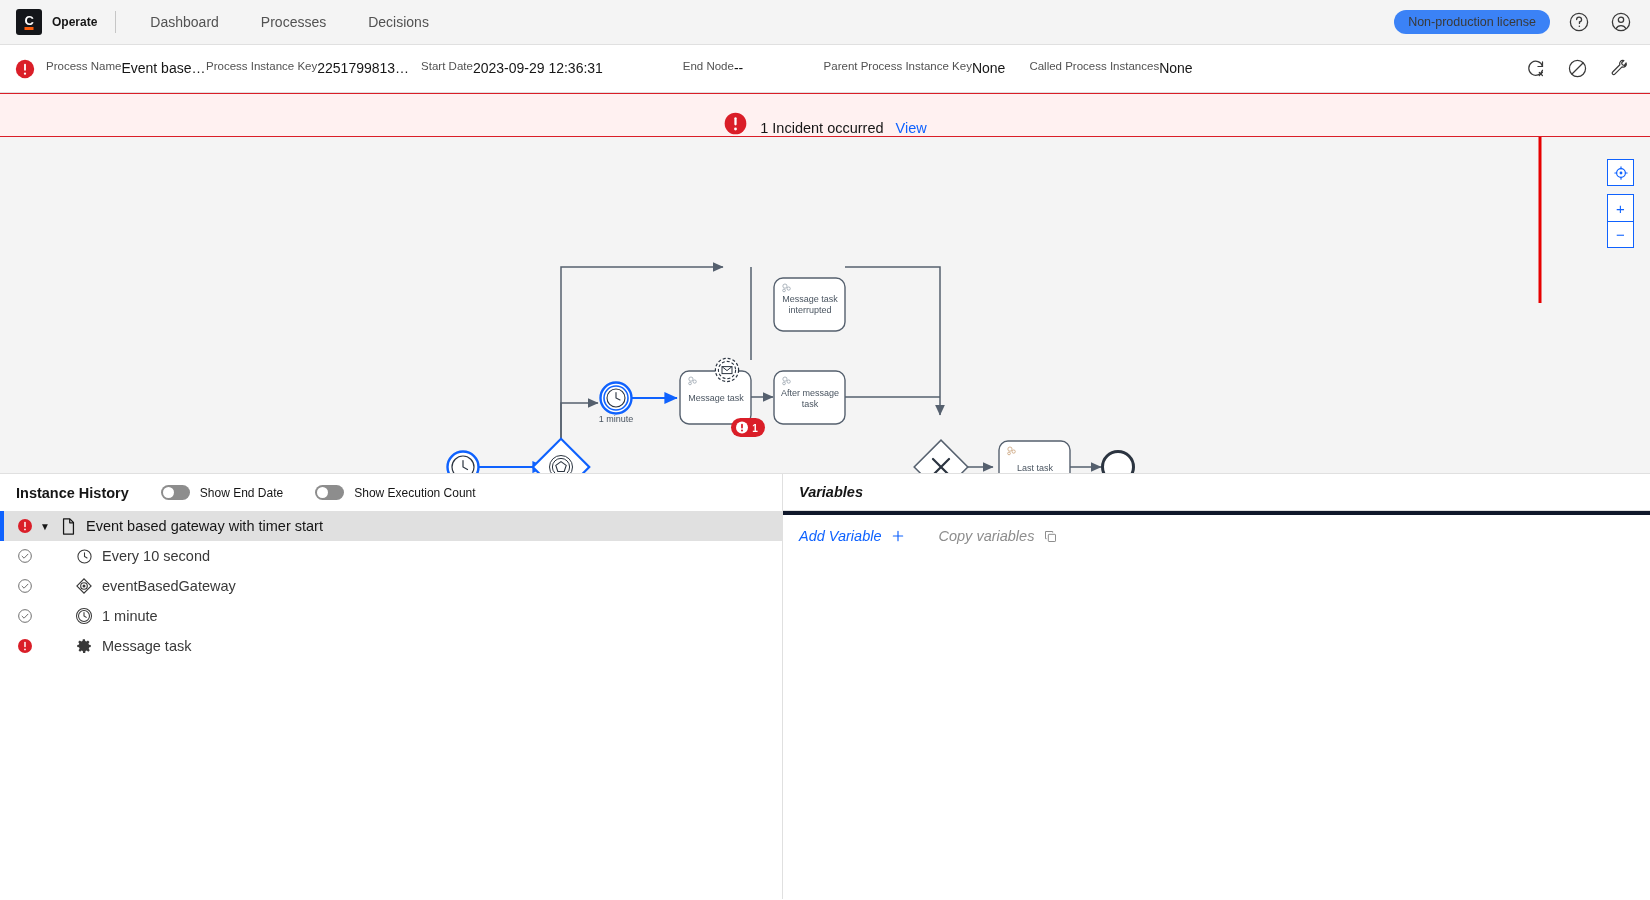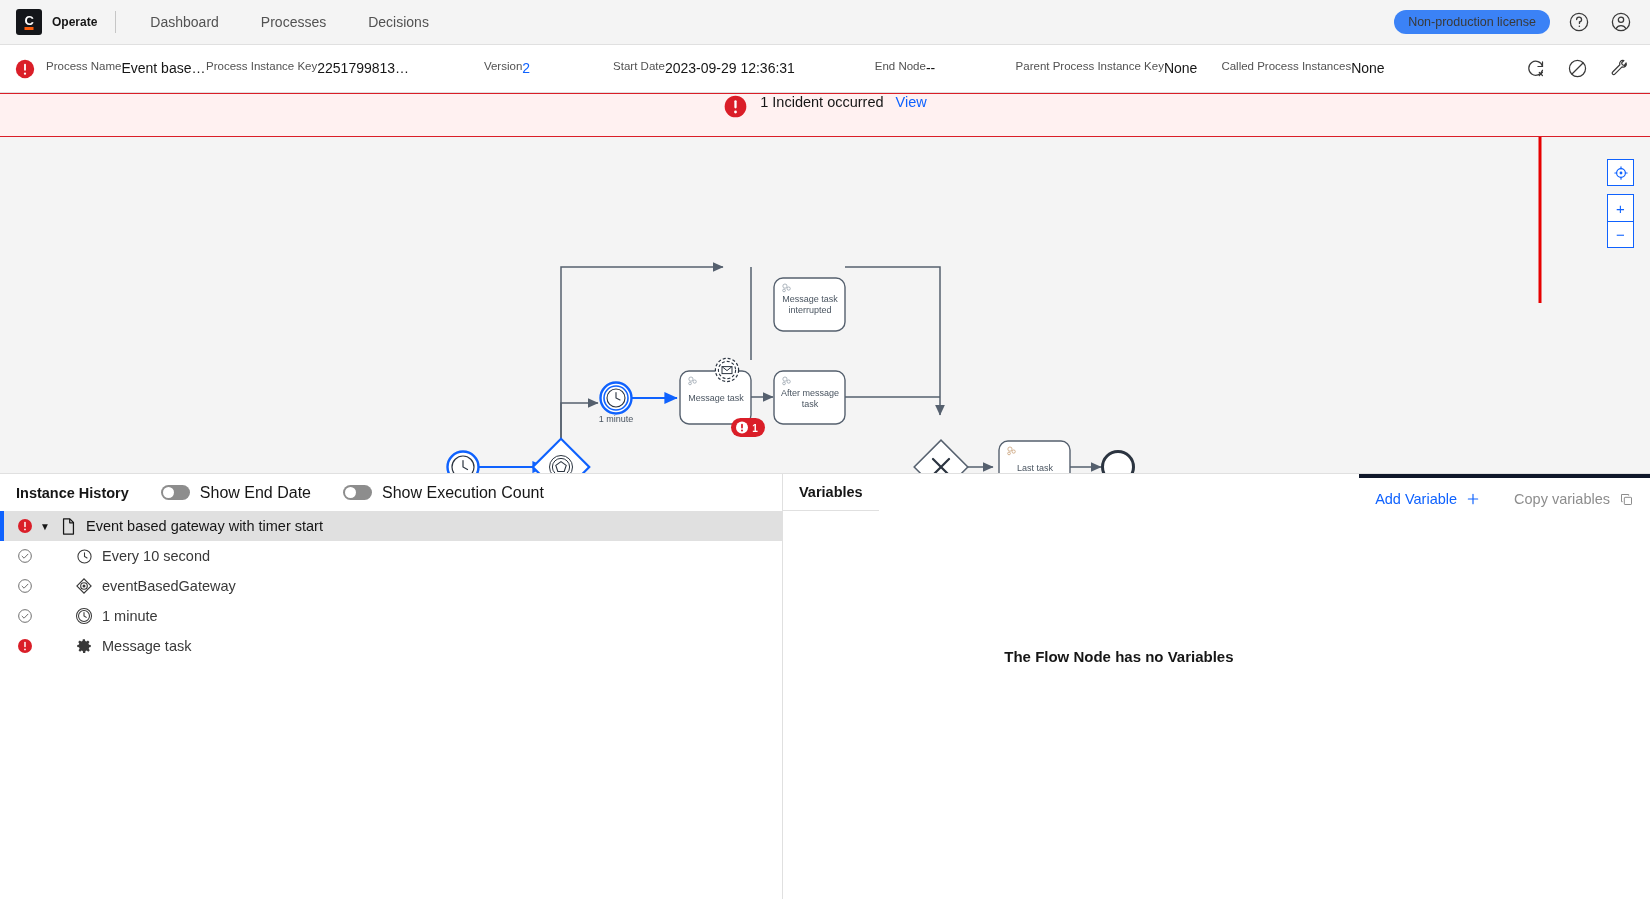--- a/index.html
+++ b/index.html
@@ -46,21 +46,21 @@
   .meta-col { display: flex; flex-direction: row; justify-content: center; }
   .meta-label { font-size: 11.5px; color: #525252; line-height: 15px; white-space: nowrap; }
   .meta-value { font-size: 14px; color: #161616; line-height: 19px; white-space: nowrap;
                 overflow: hidden; text-overflow: ellipsis; }
   .meta-value.link { color: #0f62fe; cursor: pointer; }
   .hdr-actions { margin-left: auto; display: flex; align-items: center; gap: 16px; padding-right: 4px; }
 
   
   .incident-bar {
     height: 44px; background: #fff1f1; border-top: 1px solid #da1e28; border-bottom: 1px solid #da1e28;
-    display: flex; align-items: flex-start; justify-content: center; gap: 12px; position: relative;
+    display: flex; align-items: flex-end; justify-content: center; gap: 12px; position: relative;
   }
   .incident-text { font-size: 14.5px; color: #161616; }
   .incident-view { font-size: 14.5px; color: #0f62fe; cursor: pointer; }
 
   
   .diagram-pane {
     position: relative; height: 337px; background: #f4f4f4;
     border-bottom: 1px solid #e0e0e0; overflow: hidden;
   }
   .zoom-controls { position: absolute; right: 16px; top: 22px; display: flex; flex-direction: column; }
@@ -76,37 +76,37 @@
   
   .bottom { display: flex; height: 425px; }
   .history-pane { width: 783px; border-right: 1px solid #e0e0e0; background: #fff; position: relative; }
   .history-head { height: 37px; display: flex; align-items: center; gap: 0; padding: 0 16px; }
   .history-title { font-size: 14.5px; font-weight: bold; color: #161616; }
   .toggle-group { display: flex; align-items: center; gap: 10px; margin-left: 32px; cursor: pointer; }
   .toggle {
     width: 29px; height: 15px; border-radius: 8px; background: #8d8d8d; position: relative; flex: none;
   }
   .toggle .knob { position: absolute; width: 11px; height: 11px; border-radius: 50%; background: #fff; top: 2px; left: 2px; }
-  .toggle-label { font-size: 16px; color: #161616; white-space: nowrap; }
+  .toggle-label { font-size: 12px; color: #161616; white-space: nowrap; }
 
   .tree { }
   .tree-row { display: flex; align-items: center; height: 30px; padding-left: 14px; position: relative; }
   .tree-row.selected { background: #e0e0e0; }
   .tree-row.selected::before {
     content:""; position:absolute; left:0; top:0; bottom:0; width:4px; background:#0f62fe;
   }
   .tree-state { width: 22px; display:flex; align-items:center; justify-content:center; flex:none; }
   .tree-caret { width: 18px; display:flex; align-items:center; justify-content:center; flex:none; cursor:pointer; }
   .tree-icon { width: 24px; display:flex; align-items:center; justify-content:center; flex:none; margin-left: 2px; }
   .tree-label { font-size: 14.5px; color: #161616; margin-left: 6px; white-space: nowrap; }
   .tree-label.child { color: #393939; }
   .indent { width: 34px; flex: none; }
 
   
-  .vars-pane { flex: 1; display: flex; background: #fff; }
+  .vars-pane { flex: 1; display: flex; flex-direction: column; background: #fff; font-style: italic; }
   .vars-head { height: 37px; display: flex; align-items: center; padding: 0 16px; border-bottom: 1px solid #e0e0e0; }
   .vars-title { font-size: 14.5px; font-weight: bold; color: #161616; }
   .vars-body { flex: 1; display: flex; align-items: center; justify-content: center; }
   .vars-empty { font-size: 15px; font-weight: bold; color: #161616; margin-bottom: 60px; }
   .vars-footer {
     height: 46px; border-top: 4px solid #0f172a; display: flex; align-items: center;
     gap: 34px; padding: 0 16px;
   }
   .foot-action { display: flex; align-items: center; gap: 9px; font-size: 14.5px; cursor: pointer; }
   .foot-action.active { color: #0f62fe; }
@@ -160,24 +160,20 @@
     </svg>
   </div>
 
   <div class="meta-col" style="width:160px">
     <div class="meta-label">Process Name</div>
     <div class="meta-value">Event based gateway with tim...</div>
   </div>
   <div class="meta-col" style="width:205px">
     <div class="meta-label">Process Instance Key</div>
     <div class="meta-value">2251799813888430</div>
-  </div>
-  <div class="meta-col" style="width:192px">
-    <div class="meta-label">Version</div>
-    <div class="meta-value link">2</div>
   </div>
   <div class="meta-col" style="width:202px">
     <div class="meta-label">Start Date</div>
     <div class="meta-value">2023-09-29 12:36:31</div>
   </div>
   <div class="meta-col" style="width:200px">
     <div class="meta-label">End Node</div>
     <div class="meta-value">--</div>
   </div>
   <div class="meta-col" style="width:203px">
@@ -505,23 +501,20 @@
         </div>
         <div class="tree-label child">Message task</div>
       </div>
     </div>
   </div>
 
   <div class="vars-pane">
     <div class="vars-head">
       <div class="vars-title">Variables</div>
     </div>
-    <div class="vars-body">
-      <div class="vars-empty">The Flow Node has no Variables</div>
-    </div>
     <div class="vars-footer">
       <div class="foot-action active">
         <span>Add Variable</span>
         <span>
           <svg width="14" height="14" viewBox="0 0 24 24" stroke="#0f62fe" stroke-width="2" stroke-linecap="round">
             <path d="M12 4v16M4 12h16"></path>
           </svg>
         </span>
       </div>
       <div class="foot-action disabled">

